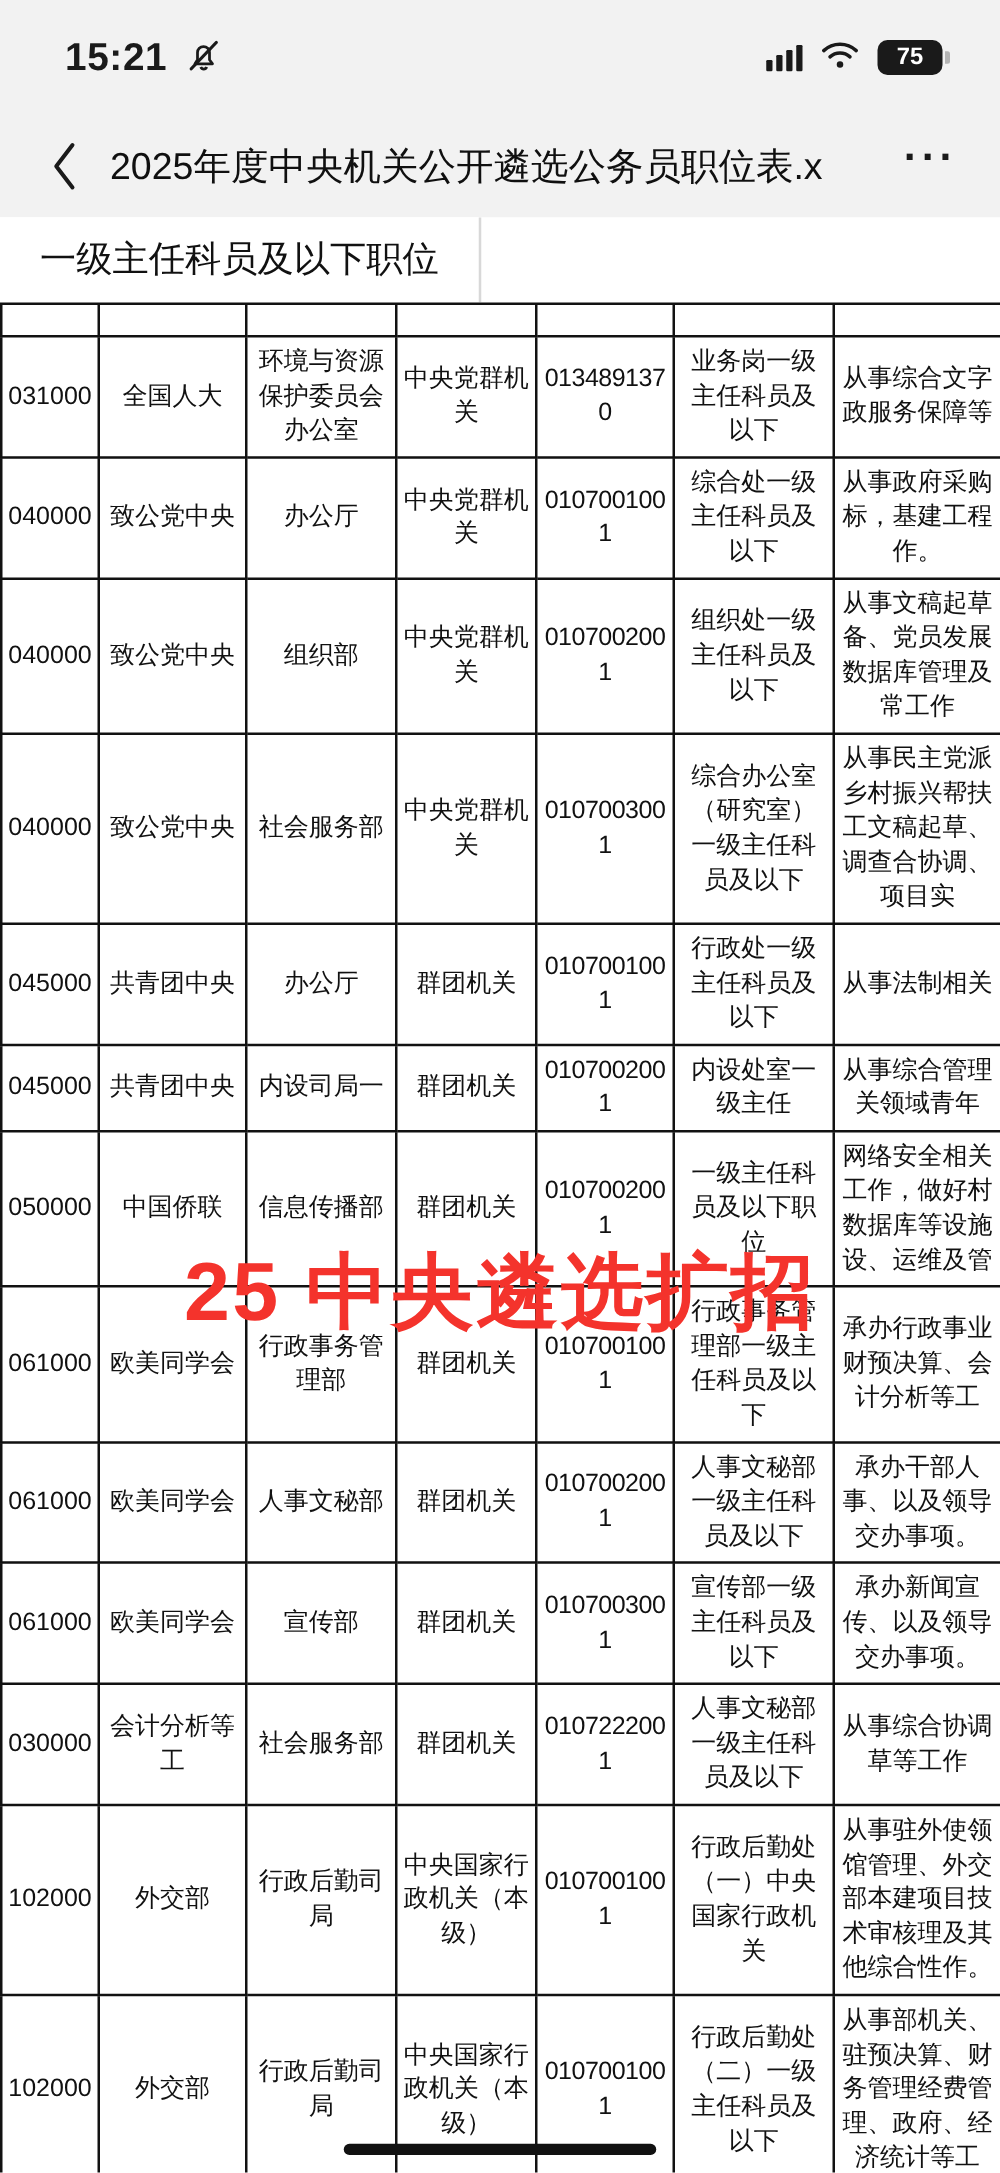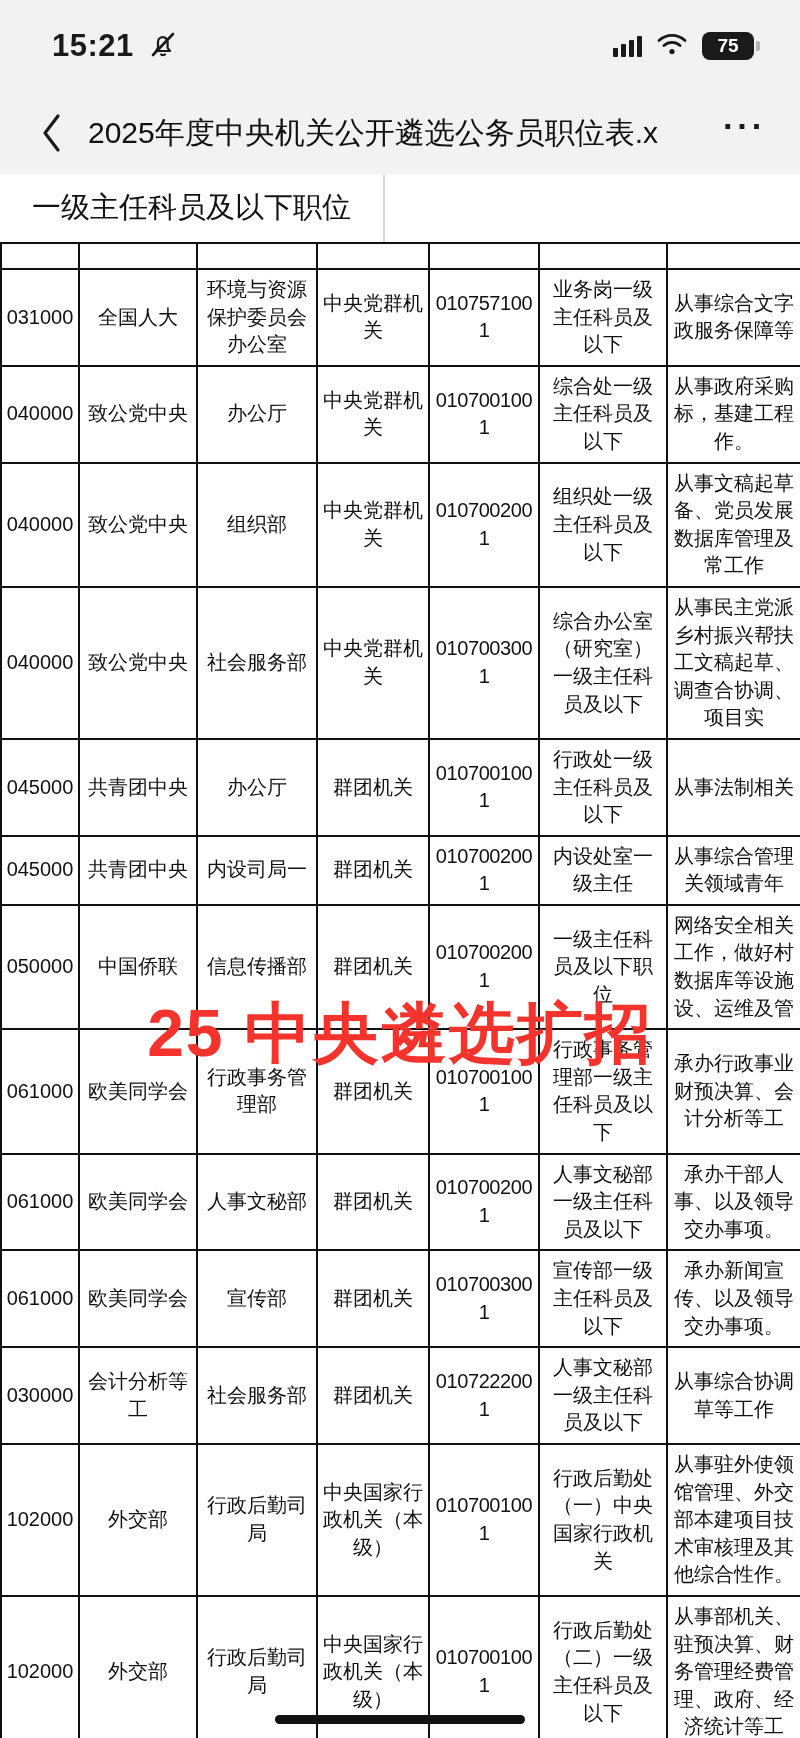--- a/index.html
+++ b/index.html
@@ -277,21 +277,21 @@
         <td class="top-clip"></td>
         <td class="top-clip"></td>
         <td class="top-clip"></td>
       </tr>
 
       <tr>
         <td class="code">031000</td>
         <td>全国人大</td>
         <td>环境与资源保护委员会办公室</td>
         <td>中央党群机关</td>
-        <td class="num">0107571001</td>
+        <td class="num">0134891370</td>
         <td>业务岗一级主任科员及以下</td>
         <td class="desc">从事综合文字政服务保障等</td>
       </tr>
 
       <tr>
         <td class="code">040000</td>
         <td>致公党中央</td>
         <td>办公厅</td>
         <td>中央党群机关</td>
         <td class="num">0107001001</td>

